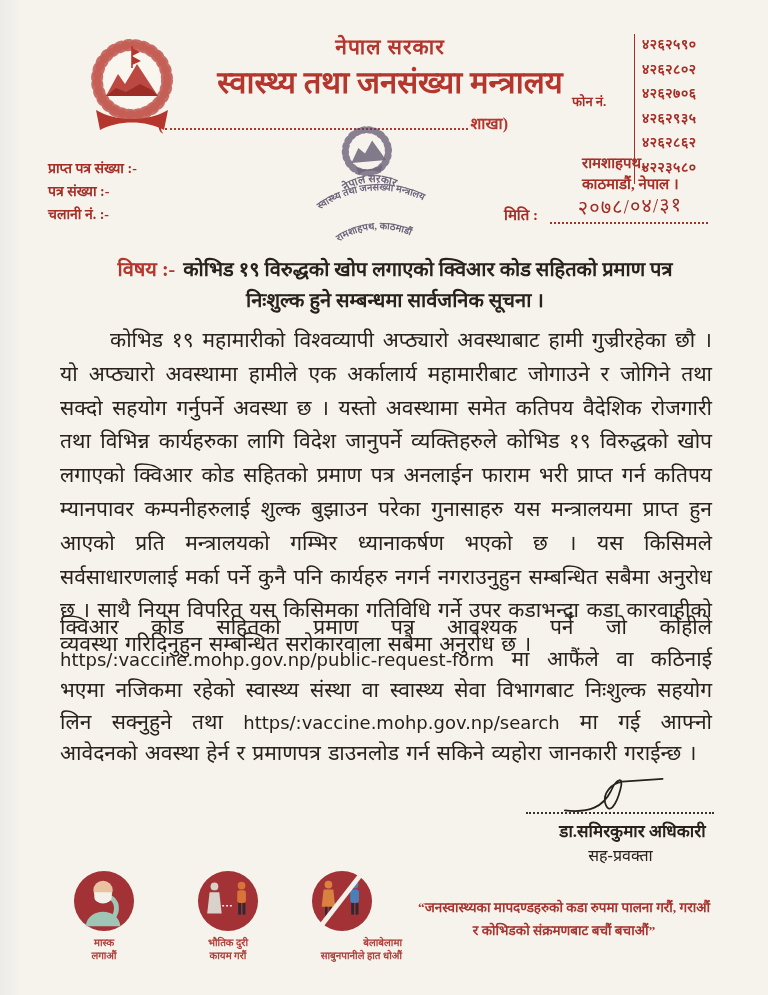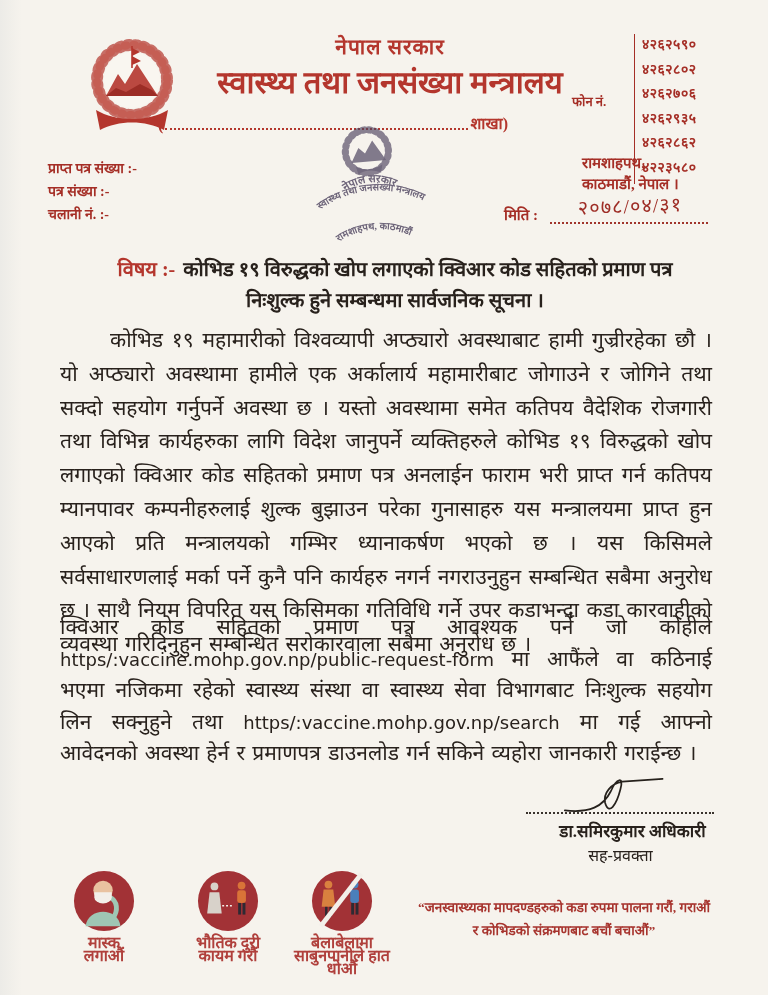--- a/index.html
+++ b/index.html
@@ -42,24 +42,24 @@
   
   .sig-block{left:518px;top:772px;width:205px;text-align:center;}
   .sig-svg{position:absolute;left:38px;top:2px;width:125px;height:46px;}
   .sig-dots{position:absolute;left:8px;top:40px;width:188px;border-bottom:2.5px dotted #3a332d;}
   .sig-name{position:absolute;left:12px;top:47px;width:205px;font-size:17px;font-weight:bold;}
   .sig-title{position:absolute;left:0;top:72px;width:205px;font-size:16px;}
 
   
   .icon-block{position:absolute;top:870px;text-align:center;}
   .icon-block svg{width:62px;height:62px;display:block;margin:0 auto;}
-  .icon-label{margin-top:4px;font-size:16px;font-weight:bold;color:#b0403c;line-height:13px;}
+  .icon-label{margin-top:4px;font-size:10px;font-weight:bold;color:#b0403c;line-height:13px;}
   .ib1{left:62px;width:84px;}
   .ib2{left:180px;width:96px;}
-  .ib3{left:282px;width:120px;}
+  .ib3{left:282px;width:120px;text-align:right;}
   .quote{left:396px;top:896px;width:336px;text-align:center;color:#a7342e;font-weight:bold;font-size:13.5px;line-height:23px;}
 </style>
 </head>
 <body>
 
 <div class="page">
 
   <svg class="abs emblem" viewBox="0 0 100 108">
     <circle cx="50" cy="46" r="35" fill="none" stroke="#b4362d" stroke-width="12" stroke-dasharray="2 6" stroke-linecap="round" opacity="0.7"></circle>
     <circle cx="50" cy="46" r="35" fill="none" stroke="#c4554a" stroke-width="8" stroke-dasharray="1.5 7" stroke-dashoffset="4" stroke-linecap="round" opacity="0.65"></circle>

